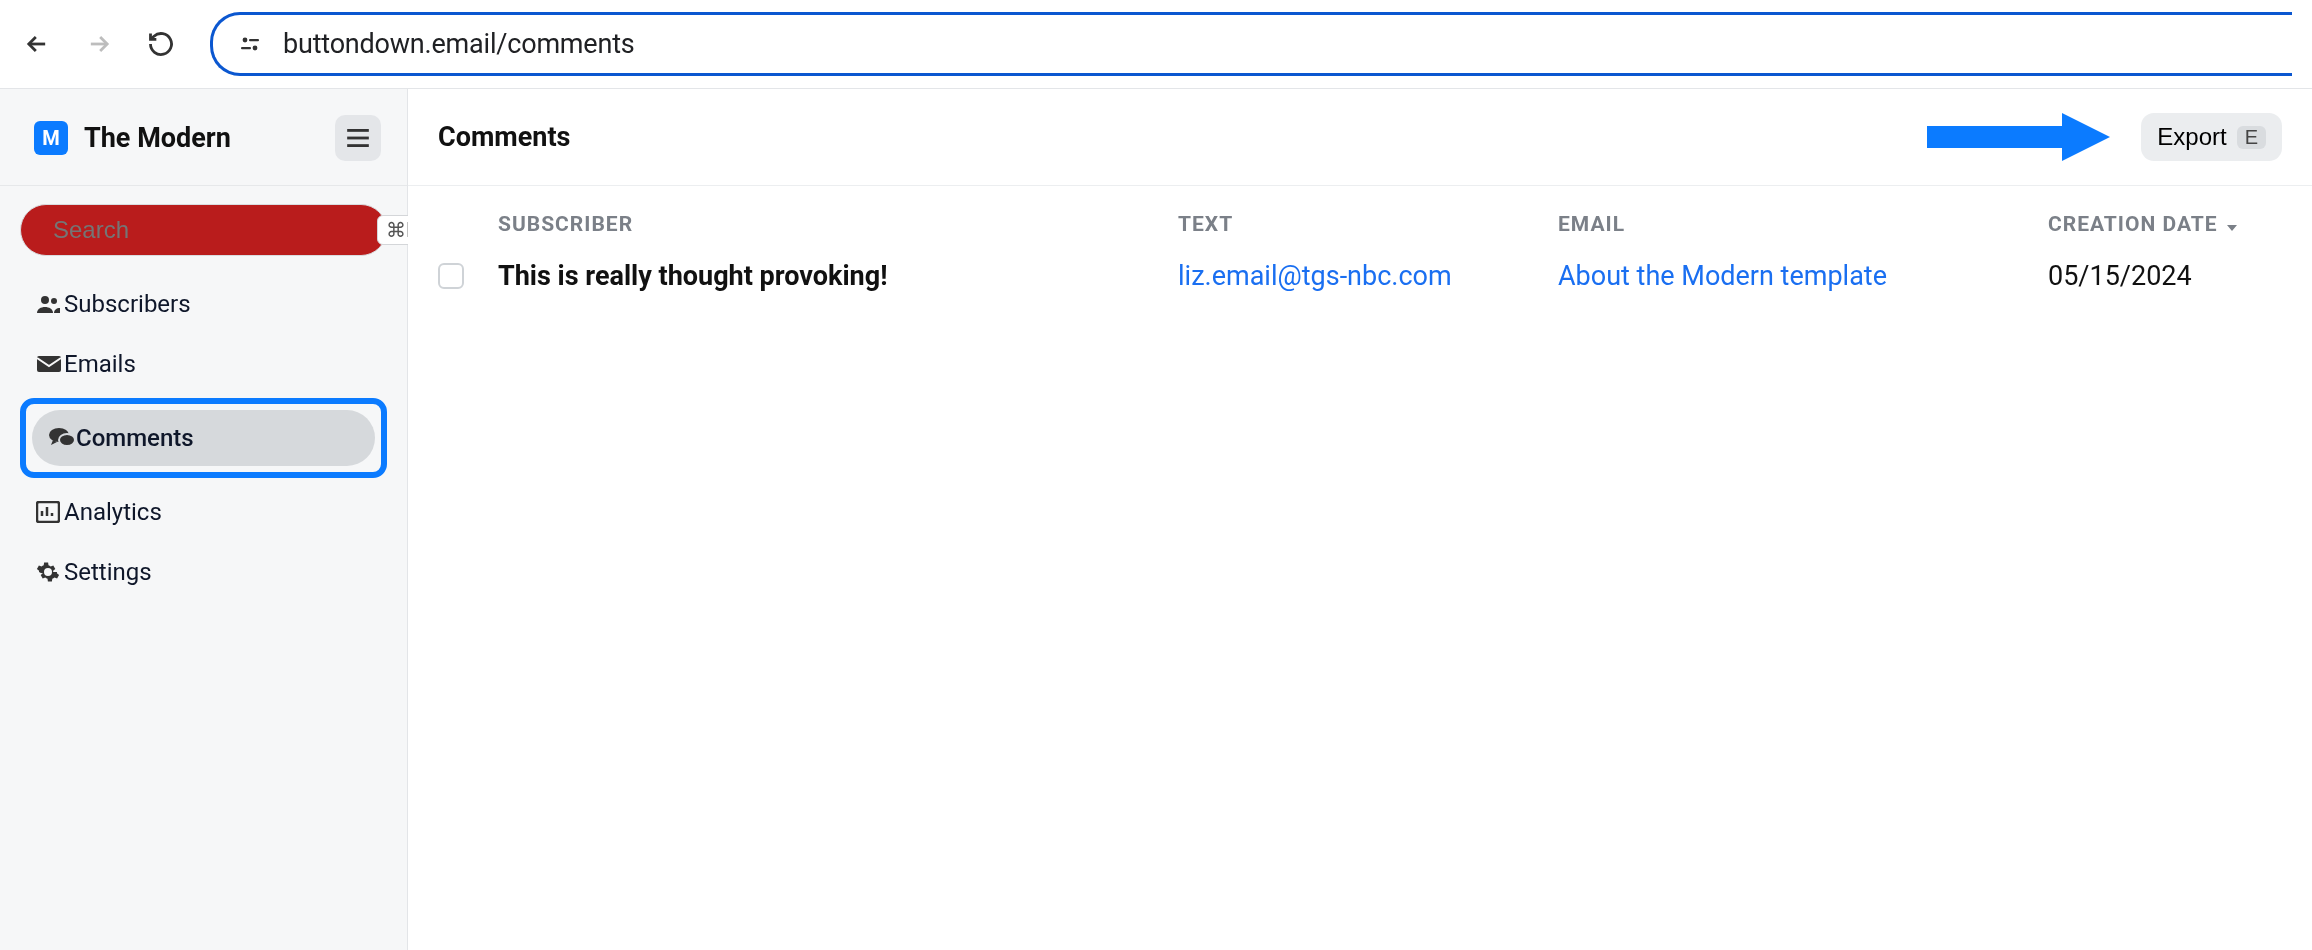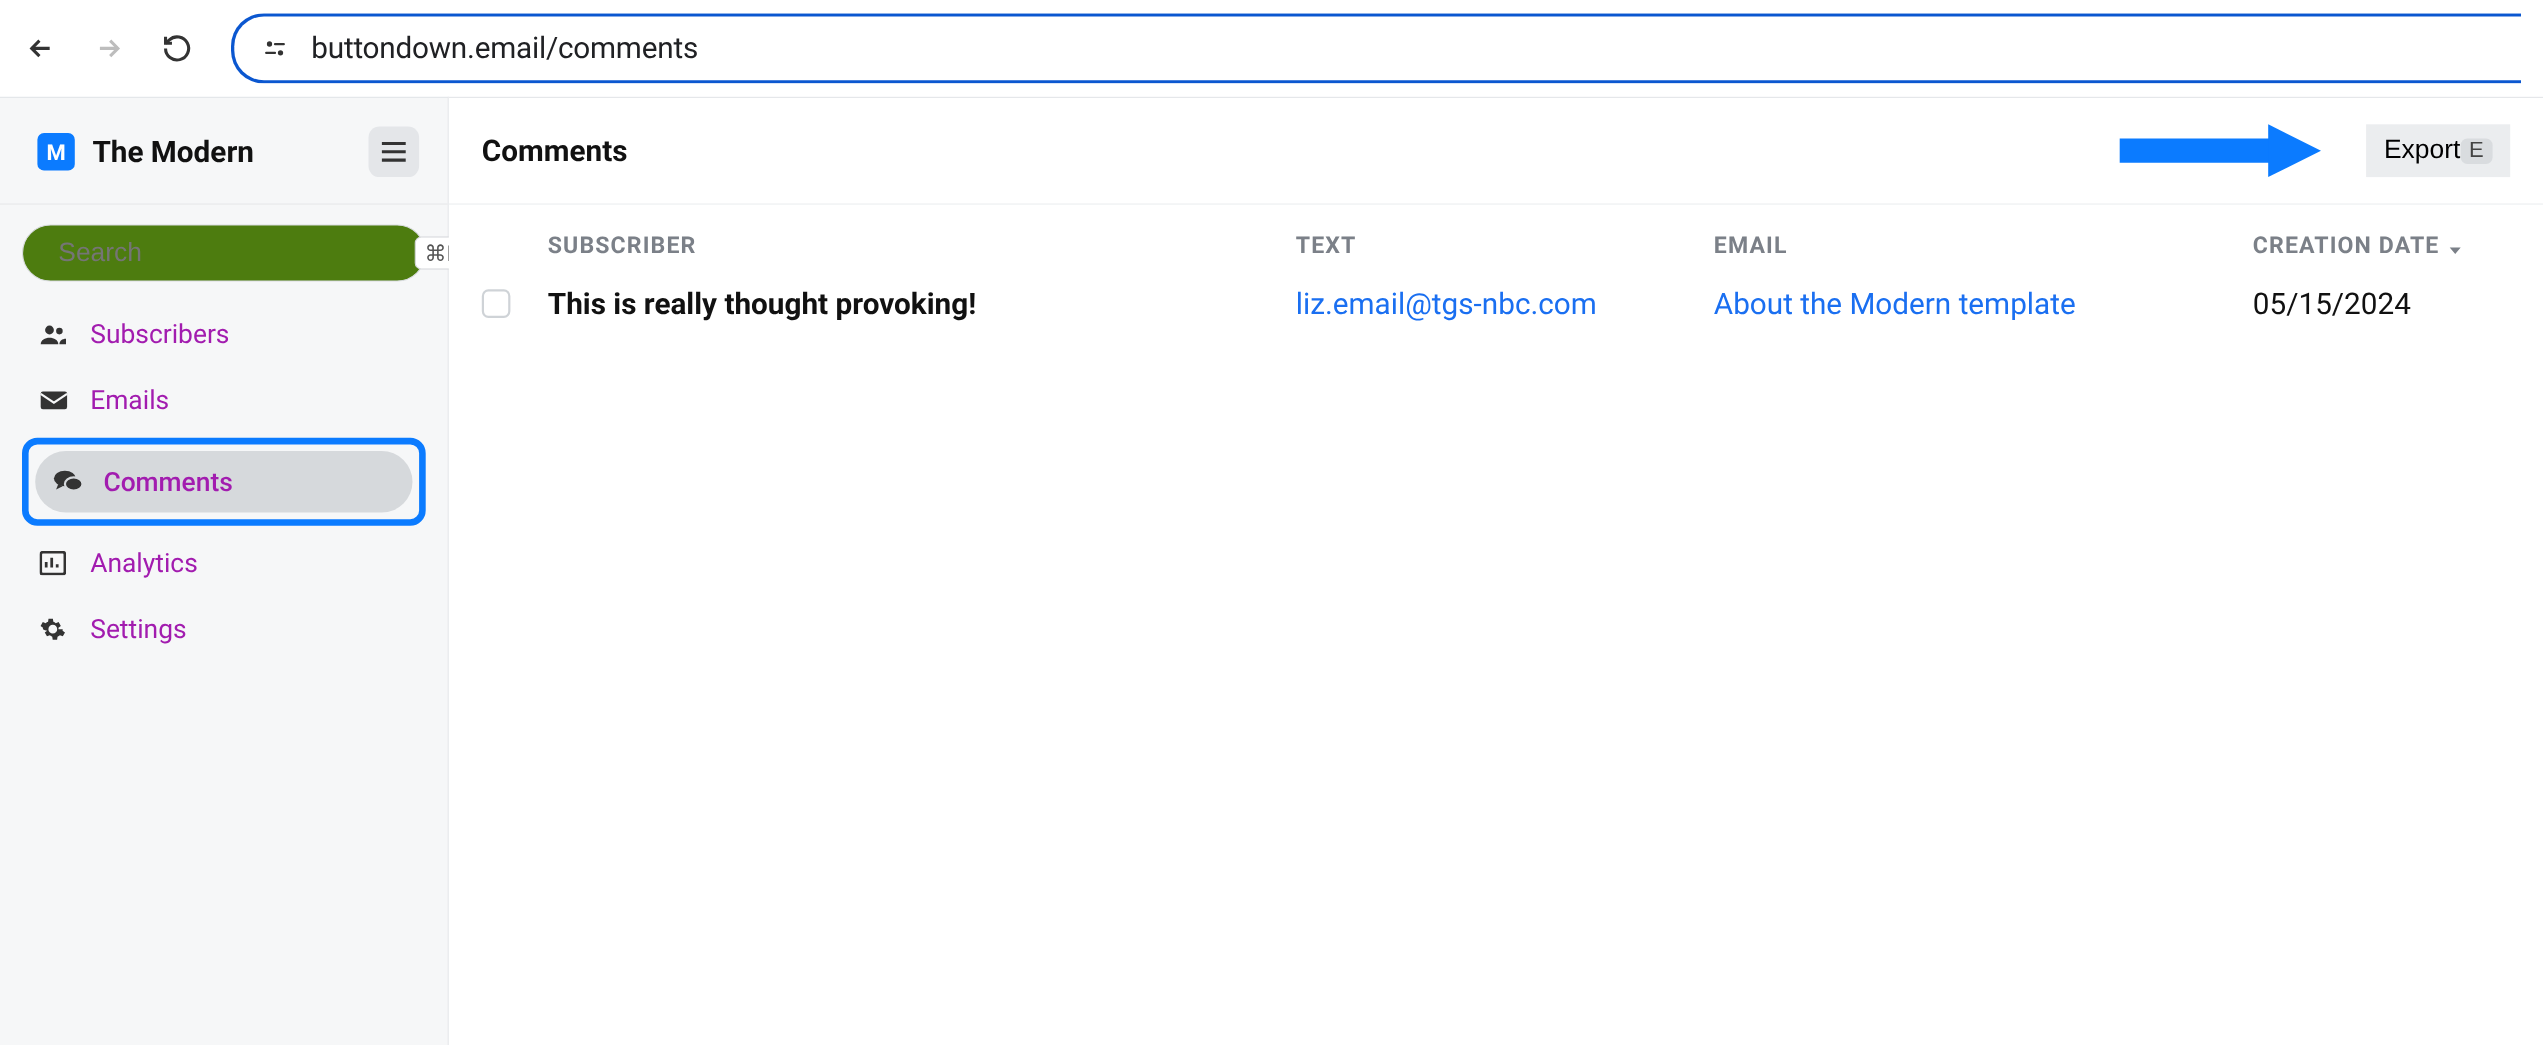--- a/index.html
+++ b/index.html
@@ -76,45 +76,45 @@
     width: 46px; height: 46px;
     background:#e4e6e9;
     border-radius:10px;
     display:flex; align-items:center; justify-content:center;
     cursor:pointer;
   }
 
   .sb-search-wrap { padding: 18px 20px 10px 20px; }
   .sb-search {
     display:flex; align-items:center;
-    background:#4d7c0f;
+    background:#b91c1c;
     border:1px solid #d9dcdf;
     border-radius: 999px;
     height: 52px;
     padding: 16px 18px;
     gap: 14px;
   }
   .sb-search input {
     flex:1; border:none; outline:none; font-size:24px; background:transparent;
   }
   .kbd {
     font-size: 20px; color:#555;
     border:1px solid #d4d6d9;
     border-radius:6px;
     padding:2px 8px;
     background:#fff;
   }
 
   .sb-nav { padding: 10px 20px; display:flex; flex-direction:column; gap:4px; }
   .sb-item {
-    display:flex; align-items:center; gap:18px;
+    display:flex; align-items:center; 
     padding: 14px 16px;
     border-radius: 999px;
     font-size:24px;
-    color:#a21caf;
+    color:#0f172a;
     cursor:pointer;
   }
   .sb-item .nav-icon { width:28px; text-align:center; color:#333; }
   .sb-item.active {
     background:#d6d9dc;
     font-weight:500;
   }
   .highlight-block {
     padding: 6px;
     border: 6px solid #0b7bff;
@@ -131,23 +131,23 @@
     display:flex; flex-direction:column;
   }
   .main-header {
     display:flex; align-items:center; justify-content:space-between;
     padding: 24px 30px;
     border-bottom:1px solid #eceef0;
     position:relative;
   }
   .page-title { font-size:27px; font-weight:700; }
   .export-btn {
-    display:flex; align-items:center; 
+    display:flex; align-items:center; gap:10px;
     background:#ebedef;
-    border-radius:0;
+    border-radius:13px;
     padding:10px 16px;
     font-size:24px;
     cursor:pointer;
     border:none;
   }
   .export-key {
     background:#d9dcdf;
     border-radius:6px;
     padding:0 8px;
     font-size:20px;

